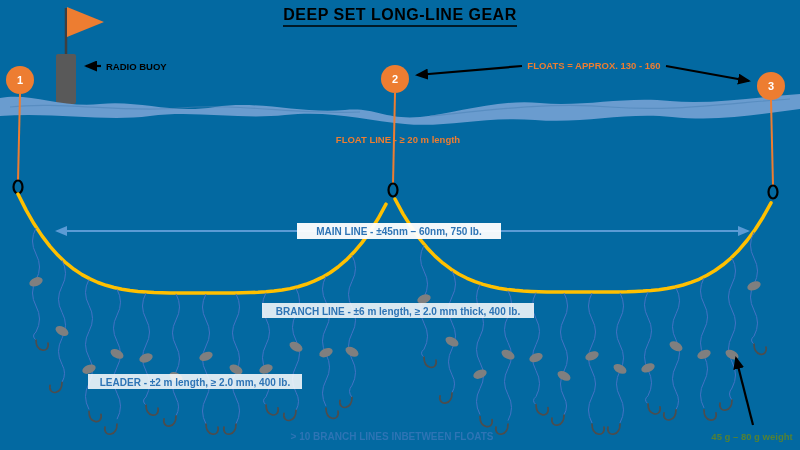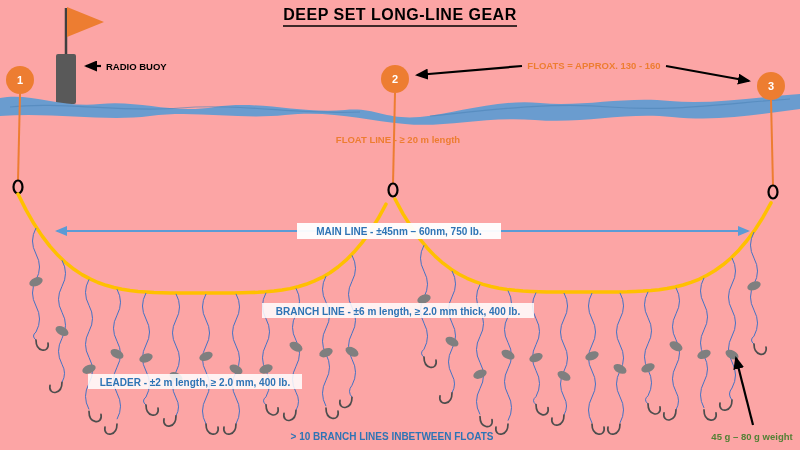--- a/index.html
+++ b/index.html
@@ -1,16 +1,16 @@
 <!DOCTYPE html>
 <html><head>
 <meta charset="utf-8">
 <style>
   html,body{margin:0;padding:0;background:#fff;}
-  .stage{position:relative;width:800px;height:450px;background:#fca5a5;overflow:hidden;
+  .stage{position:relative;width:800px;height:450px;background:#0369a1;overflow:hidden;
          font-family:"Liberation Sans",sans-serif;}
   svg{display:block;}
   text{font-family:"Liberation Sans",sans-serif;font-weight:bold;}
   .title-text{font-size:16px;fill:#000;letter-spacing:.5px;}
   .lbl-black{font-size:9.5px;fill:#000;}
   .lbl-orange{font-size:9.5px;fill:#ED7D31;}
   .lbl-blue{font-size:10px;fill:#2E74B5;}
   .lbl-green{font-size:9.5px;fill:#538135;}
   .float-num{font-size:11px;fill:#fff;text-anchor:middle;}
 </style>

